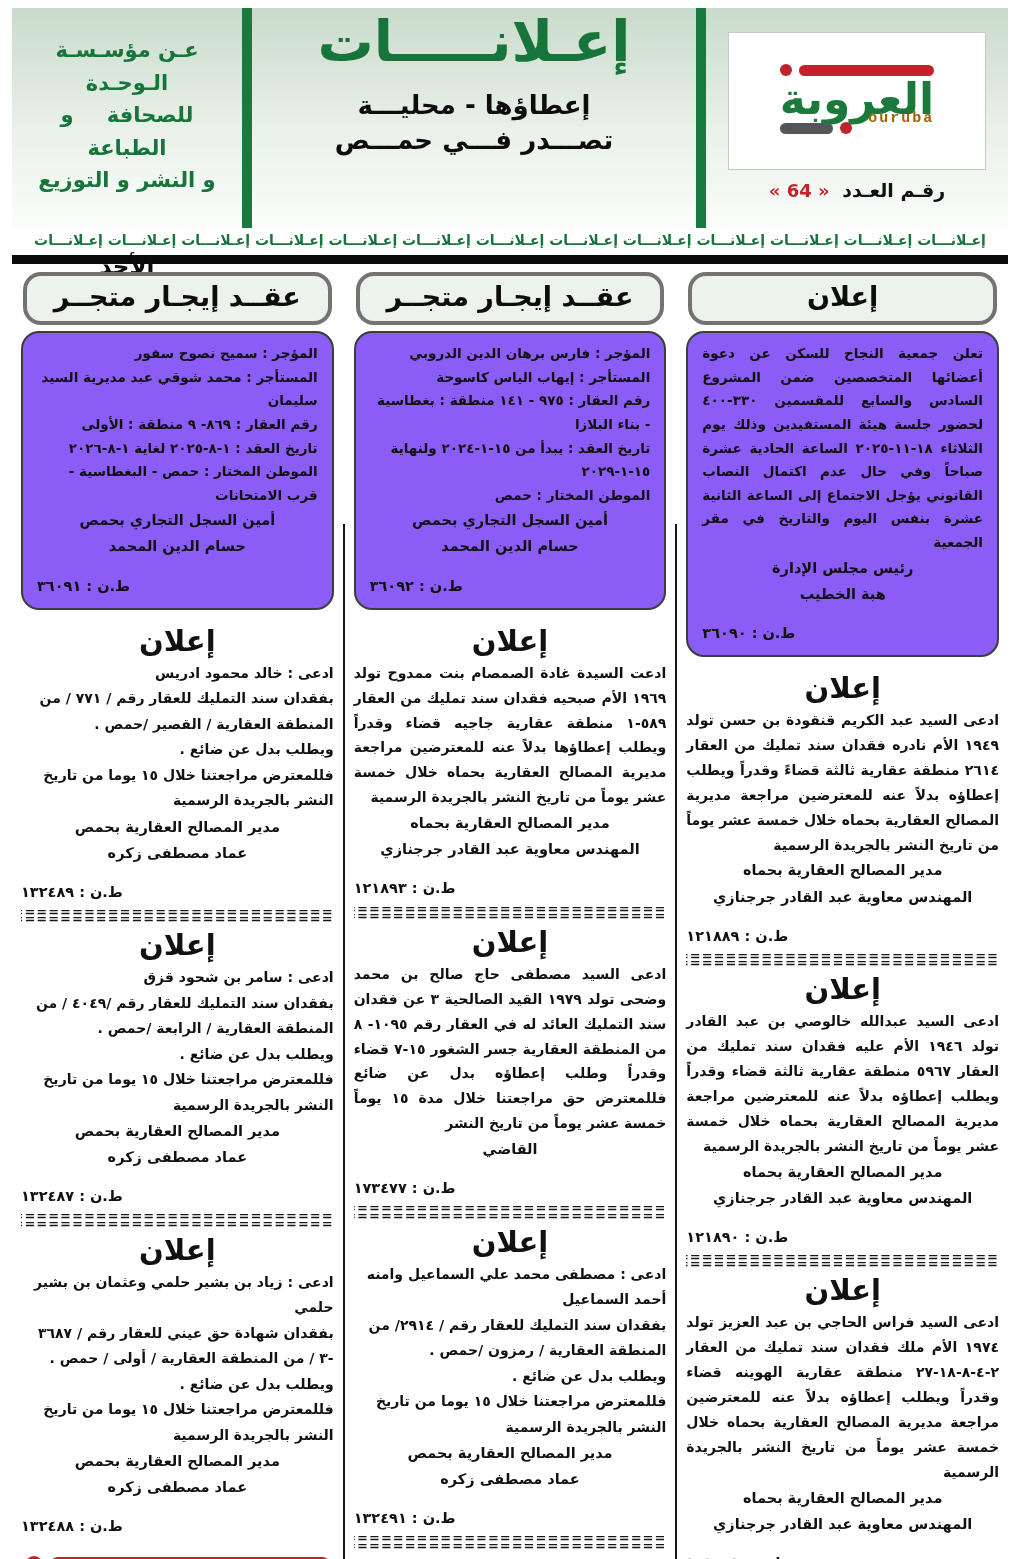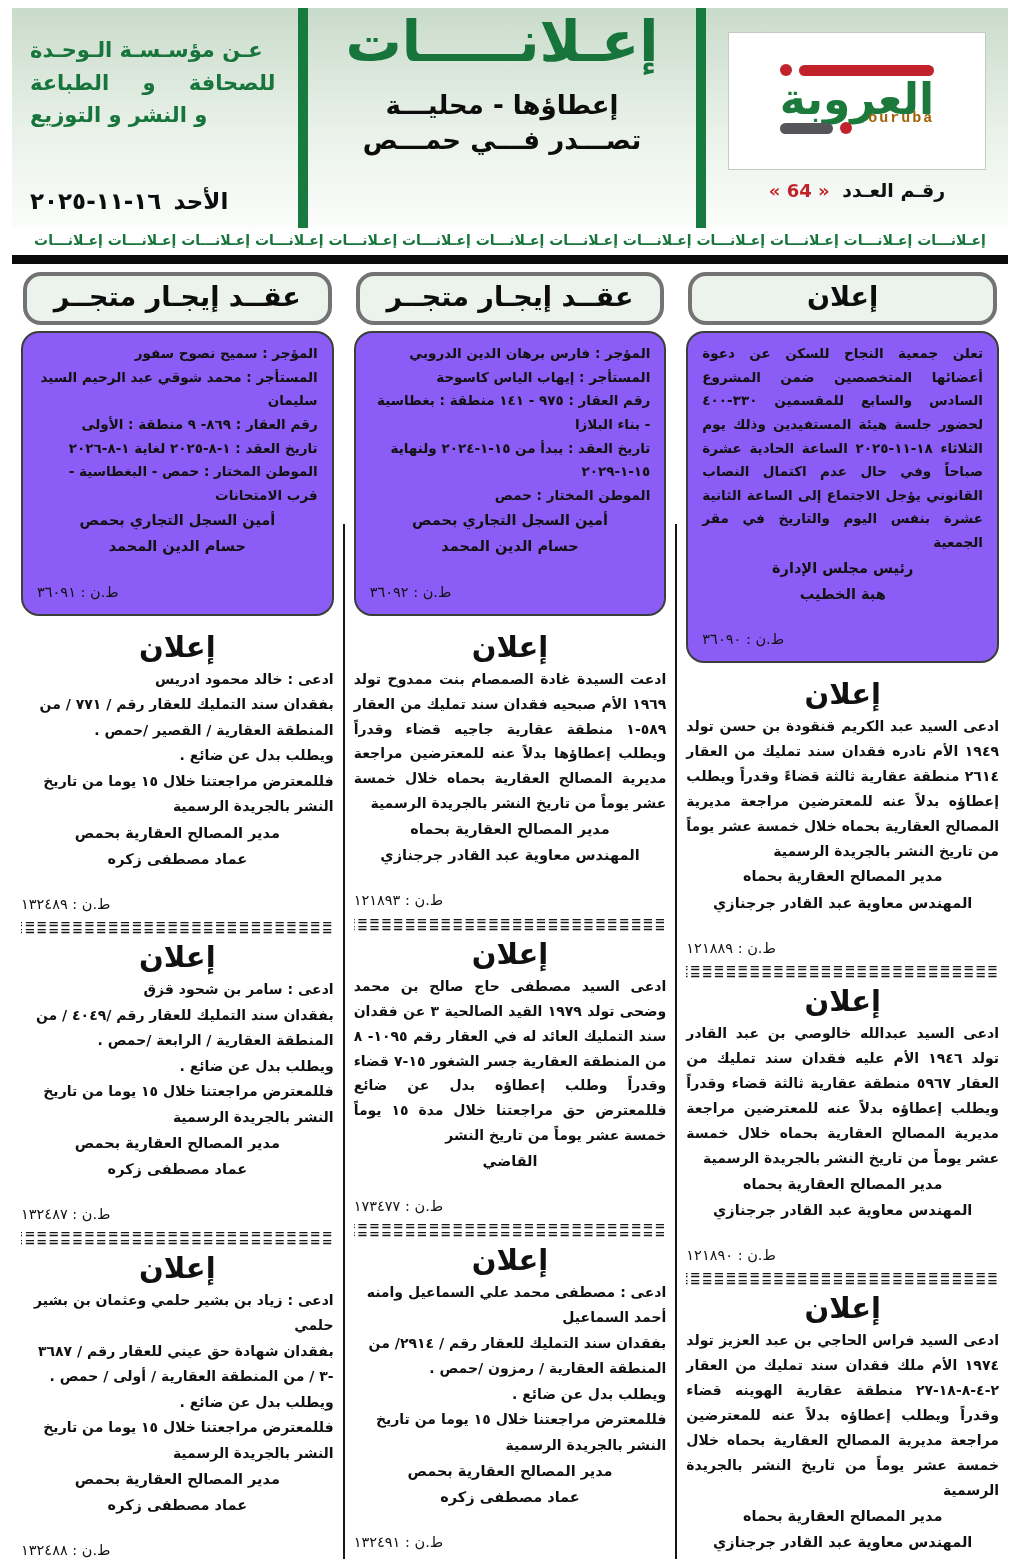--- a/index.html
+++ b/index.html
@@ -22,21 +22,21 @@
   .logo-box { background: #fff; border: 1px solid #c3c9c3; width: 258px; height: 138px;
               display: flex; align-items: center; justify-content: center; }
   .issue-line { margin-top: 9px; font-weight: bold; font-size: 19px; color: #111; letter-spacing: 1px; }
   .issue-num { color: #c2232b; font-size: 18px; padding-right: 6px; }
 
   .mast-center { flex: 1; text-align: center; padding-top: 2px; }
   .mast-title { color: #17753c; font-size: 56px; font-weight: bold; line-height: 1.15; }
   .mast-sub { font-size: 26px; font-weight: bold; color: #0d0d0d; line-height: 1.35; }
   .mast-sub.first { margin-top: 14px; }
 
-  .mast-found { width: 286px; padding: 26px 18px 0; text-align: left;
+  .mast-found { width: 230px; padding: 26px 18px 0; text-align: center;
                 color: #17753c; font-weight: bold; font-size: 21px; line-height: 1.55; }
   .found2 { word-spacing: 26px; }
   .mast-date { margin-top: 52px; color: #0d0d0d; font-size: 23px; font-weight: bold; word-spacing: 4px; }
 
   
   .logo { display: inline-block; width: 100%; padding: 0 10px; }
   .logo-top { display: flex; align-items: center; gap: 7px; direction: ltr; }
   .dot { border-radius: 50%; background: #c2232b; flex: 0 0 auto; }
   .bar-red { border-radius: 8px; background: #c2232b; flex: 1; }
   .logo-ar { color: #1b7a3b; font-weight: bold; line-height: 1.05; text-align: center; }
@@ -75,21 +75,21 @@
   }
   .ad-bodybox {
     border: 2px solid #3a3f3a; border-radius: 18px; background: #8b5cf6;
     padding: 9px 14px 10px; min-height: 158px;
   }
   .ad.plain .ad-title { text-align: center; font-size: 29px; font-weight: bold; margin: 2px 0 3px; }
   .ad-body { font-size: 14px; font-weight: bold; text-align: justify; text-align-last: right; line-height: 1.78; }
   .ad-line { font-size: 14px; font-weight: bold; line-height: 1.82; text-align: right; }
   .ad.boxed .ad-body, .ad.boxed .ad-line { font-size: 13.5px; line-height: 1.75; }
   .ad-sig { text-align: center; font-weight: bold; font-size: 14.5px; line-height: 1.8; }
-  .ad-phone { text-align: left; font-weight: normal; font-size: 14.5px; margin-top: 21px; line-height: 1.6; }
+  .ad-phone { text-align: left; font-weight: bold; font-size: 14.5px; margin-top: 15px; line-height: 1.6; }
   .sep { text-align: center; overflow: hidden; white-space: nowrap; font-weight: bold;
          font-size: 13px; letter-spacing: 1px; line-height: 0.55; margin: 4px 0 6px; color: #161616; }
   .sep::before { content: "============================================\A============================================";
                  white-space: pre; display: block; }
 </style>
 </head>
 <body>
 
 <div class="page">
 
@@ -217,21 +217,21 @@
         <section class="ad plain">
           <h2 class="ad-title">إعلان</h2>
           <div class="ad-line">ادعى : محمد بن مصطفى السماعيل ومصطفى بن محمد السماعيل</div>
         </section>
       </div>
     <div class="col-divider"></div>
     <div class="col" id="col-left"><section class="ad boxed">
           <div class="ad-titlebox">عقــد إيجـار متجــر</div>
           <div class="ad-bodybox">
             <div class="ad-line">المؤجر :   سميح نصوح سفور</div>
-            <div class="ad-line">المستأجر :  محمد شوقي عبد الرحيم السيد سليمان</div>
+            <div class="ad-line">المستأجر :  محمد شوقي عبد مديرية السيد سليمان</div>
             <div class="ad-line">رقم العقار : ٨٦٩- ٩   منطقة : الأولى</div>
             <div class="ad-line">تاريخ العقد : ١-٨-٢٠٢٥ لغاية ١-٨-٢٠٢٦</div>
             <div class="ad-line">الموطن المختار : حمص - البغطاسية - قرب الامتحانات</div>
             <div class="ad-sig">أمين السجل التجاري بحمص</div>
             <div class="ad-sig">حسام الدين المحمد</div>
             <div class="ad-phone">ط.ن : ٣٦٠٩١</div>
           </div>
         </section><section class="ad plain">
           <h2 class="ad-title">إعلان</h2>
           <div class="ad-line">ادعى : خالد محمود ادريس</div>

